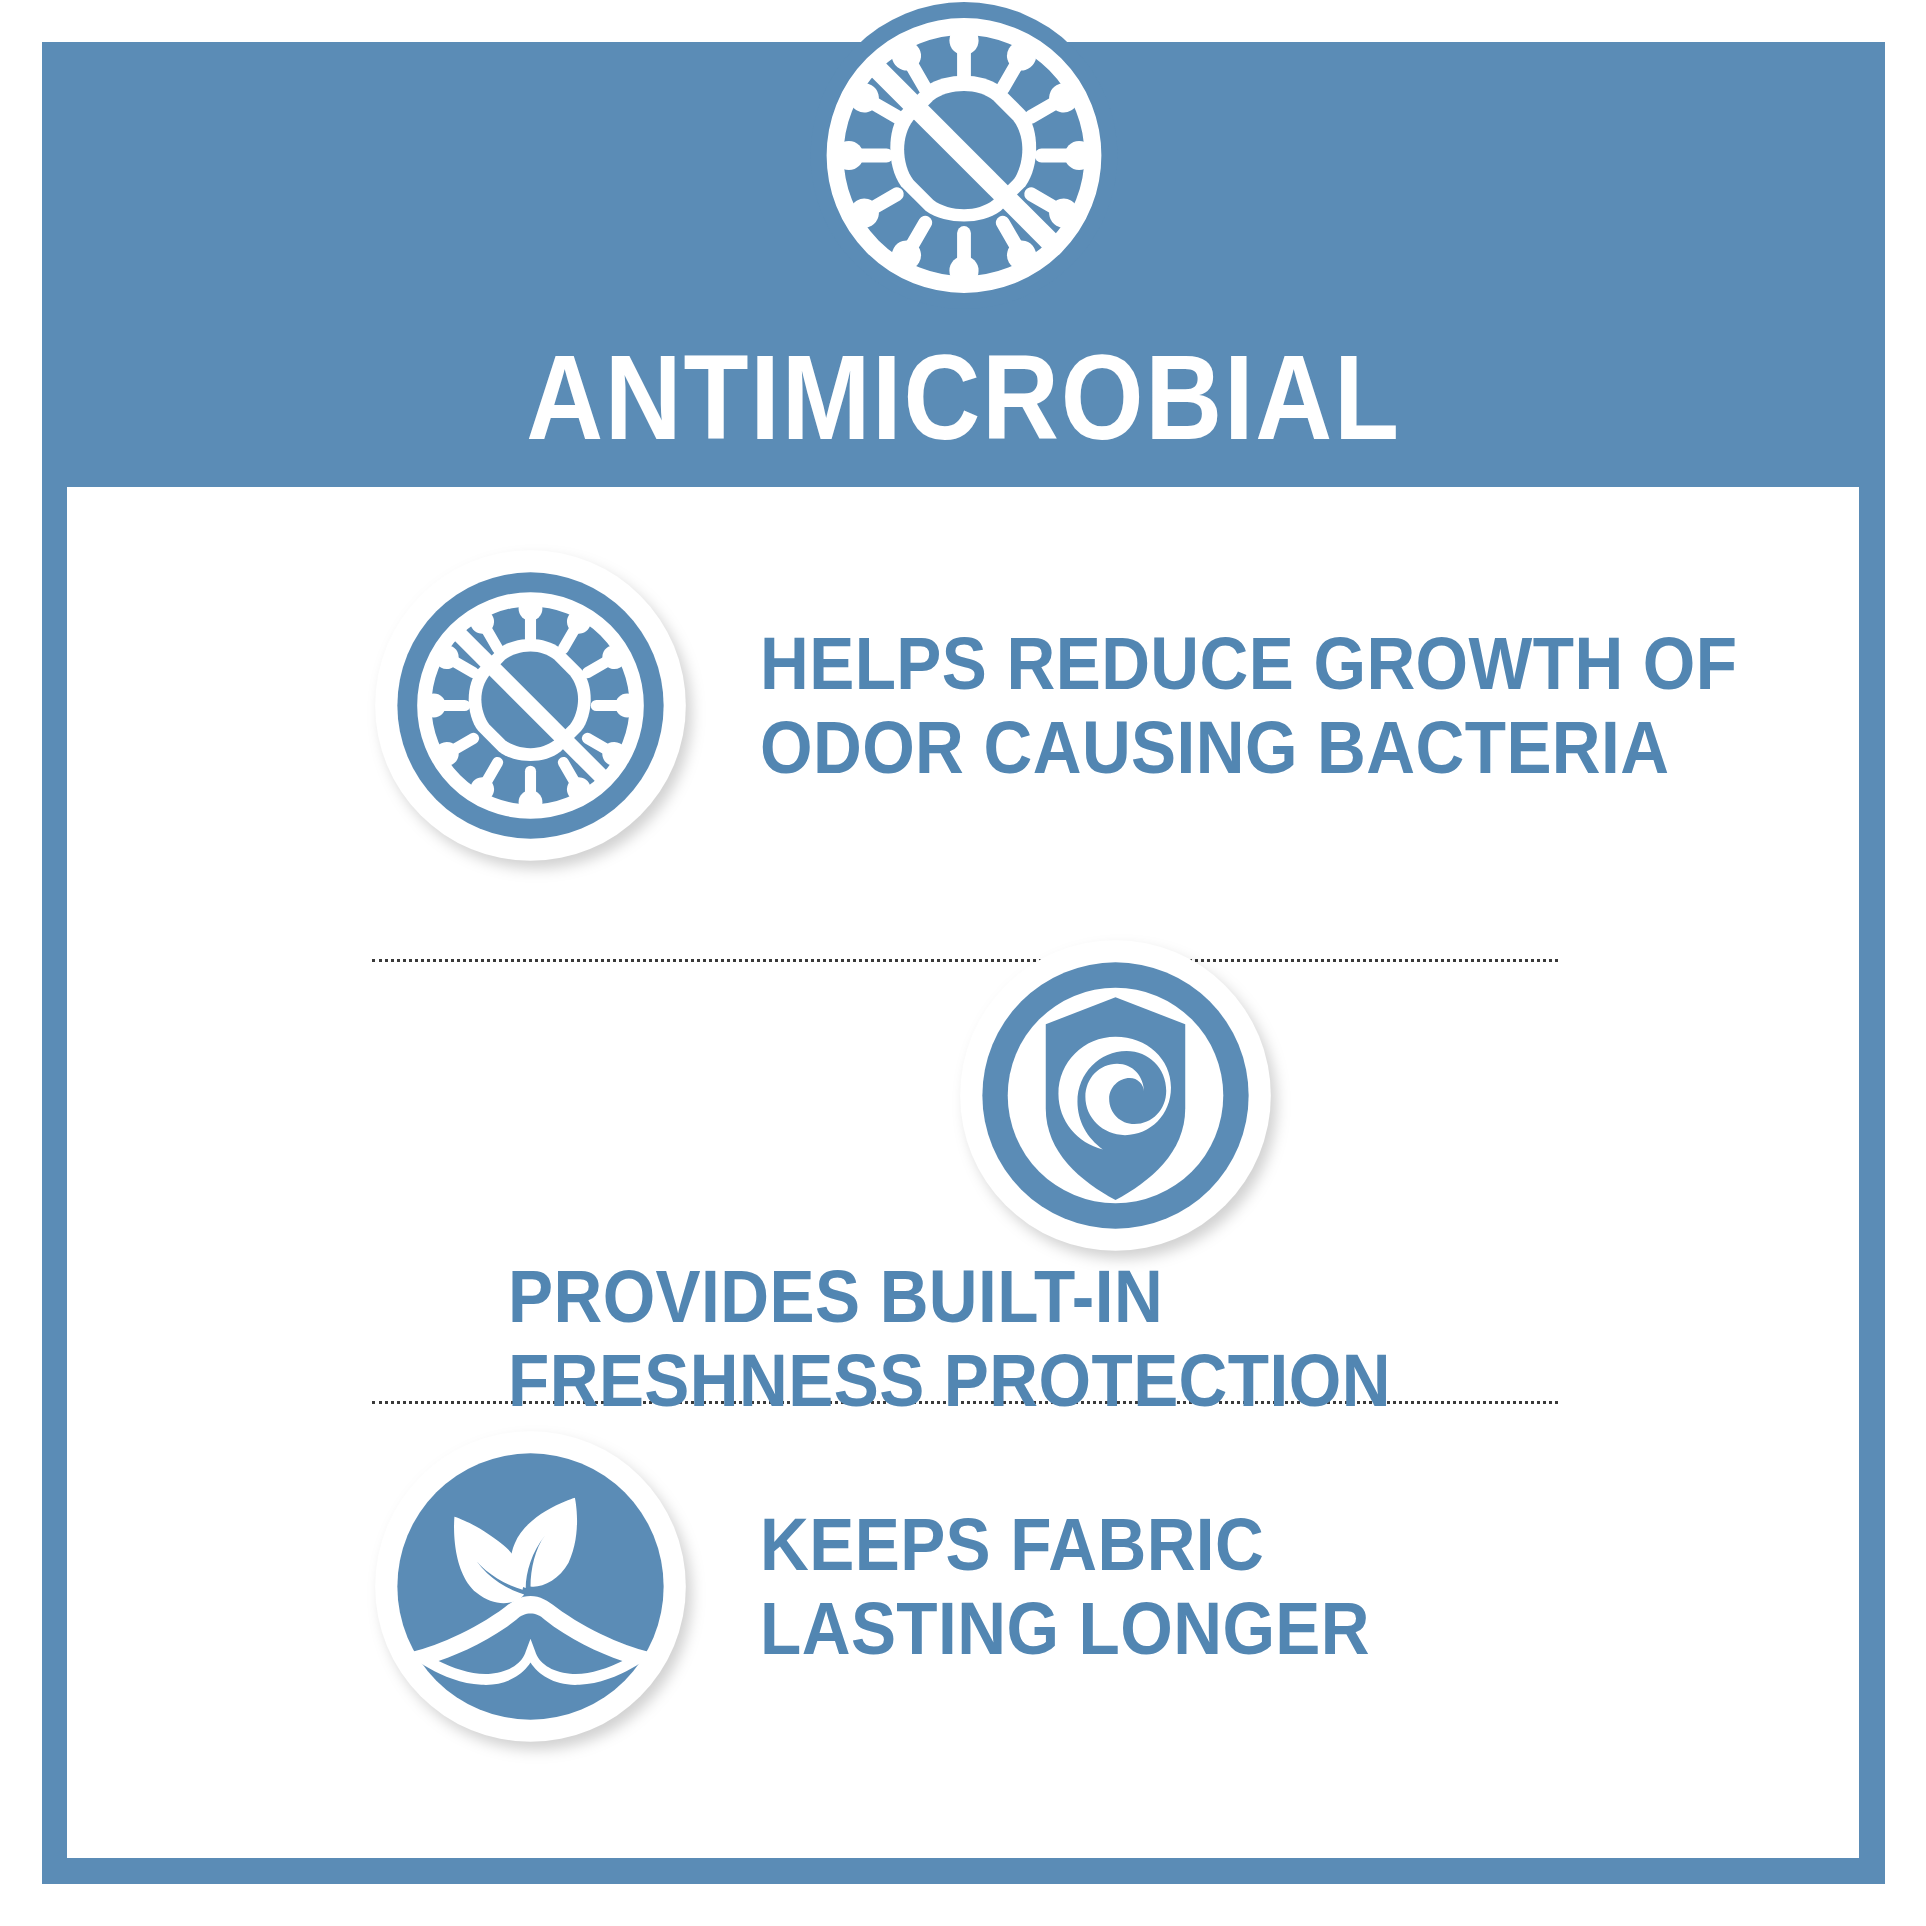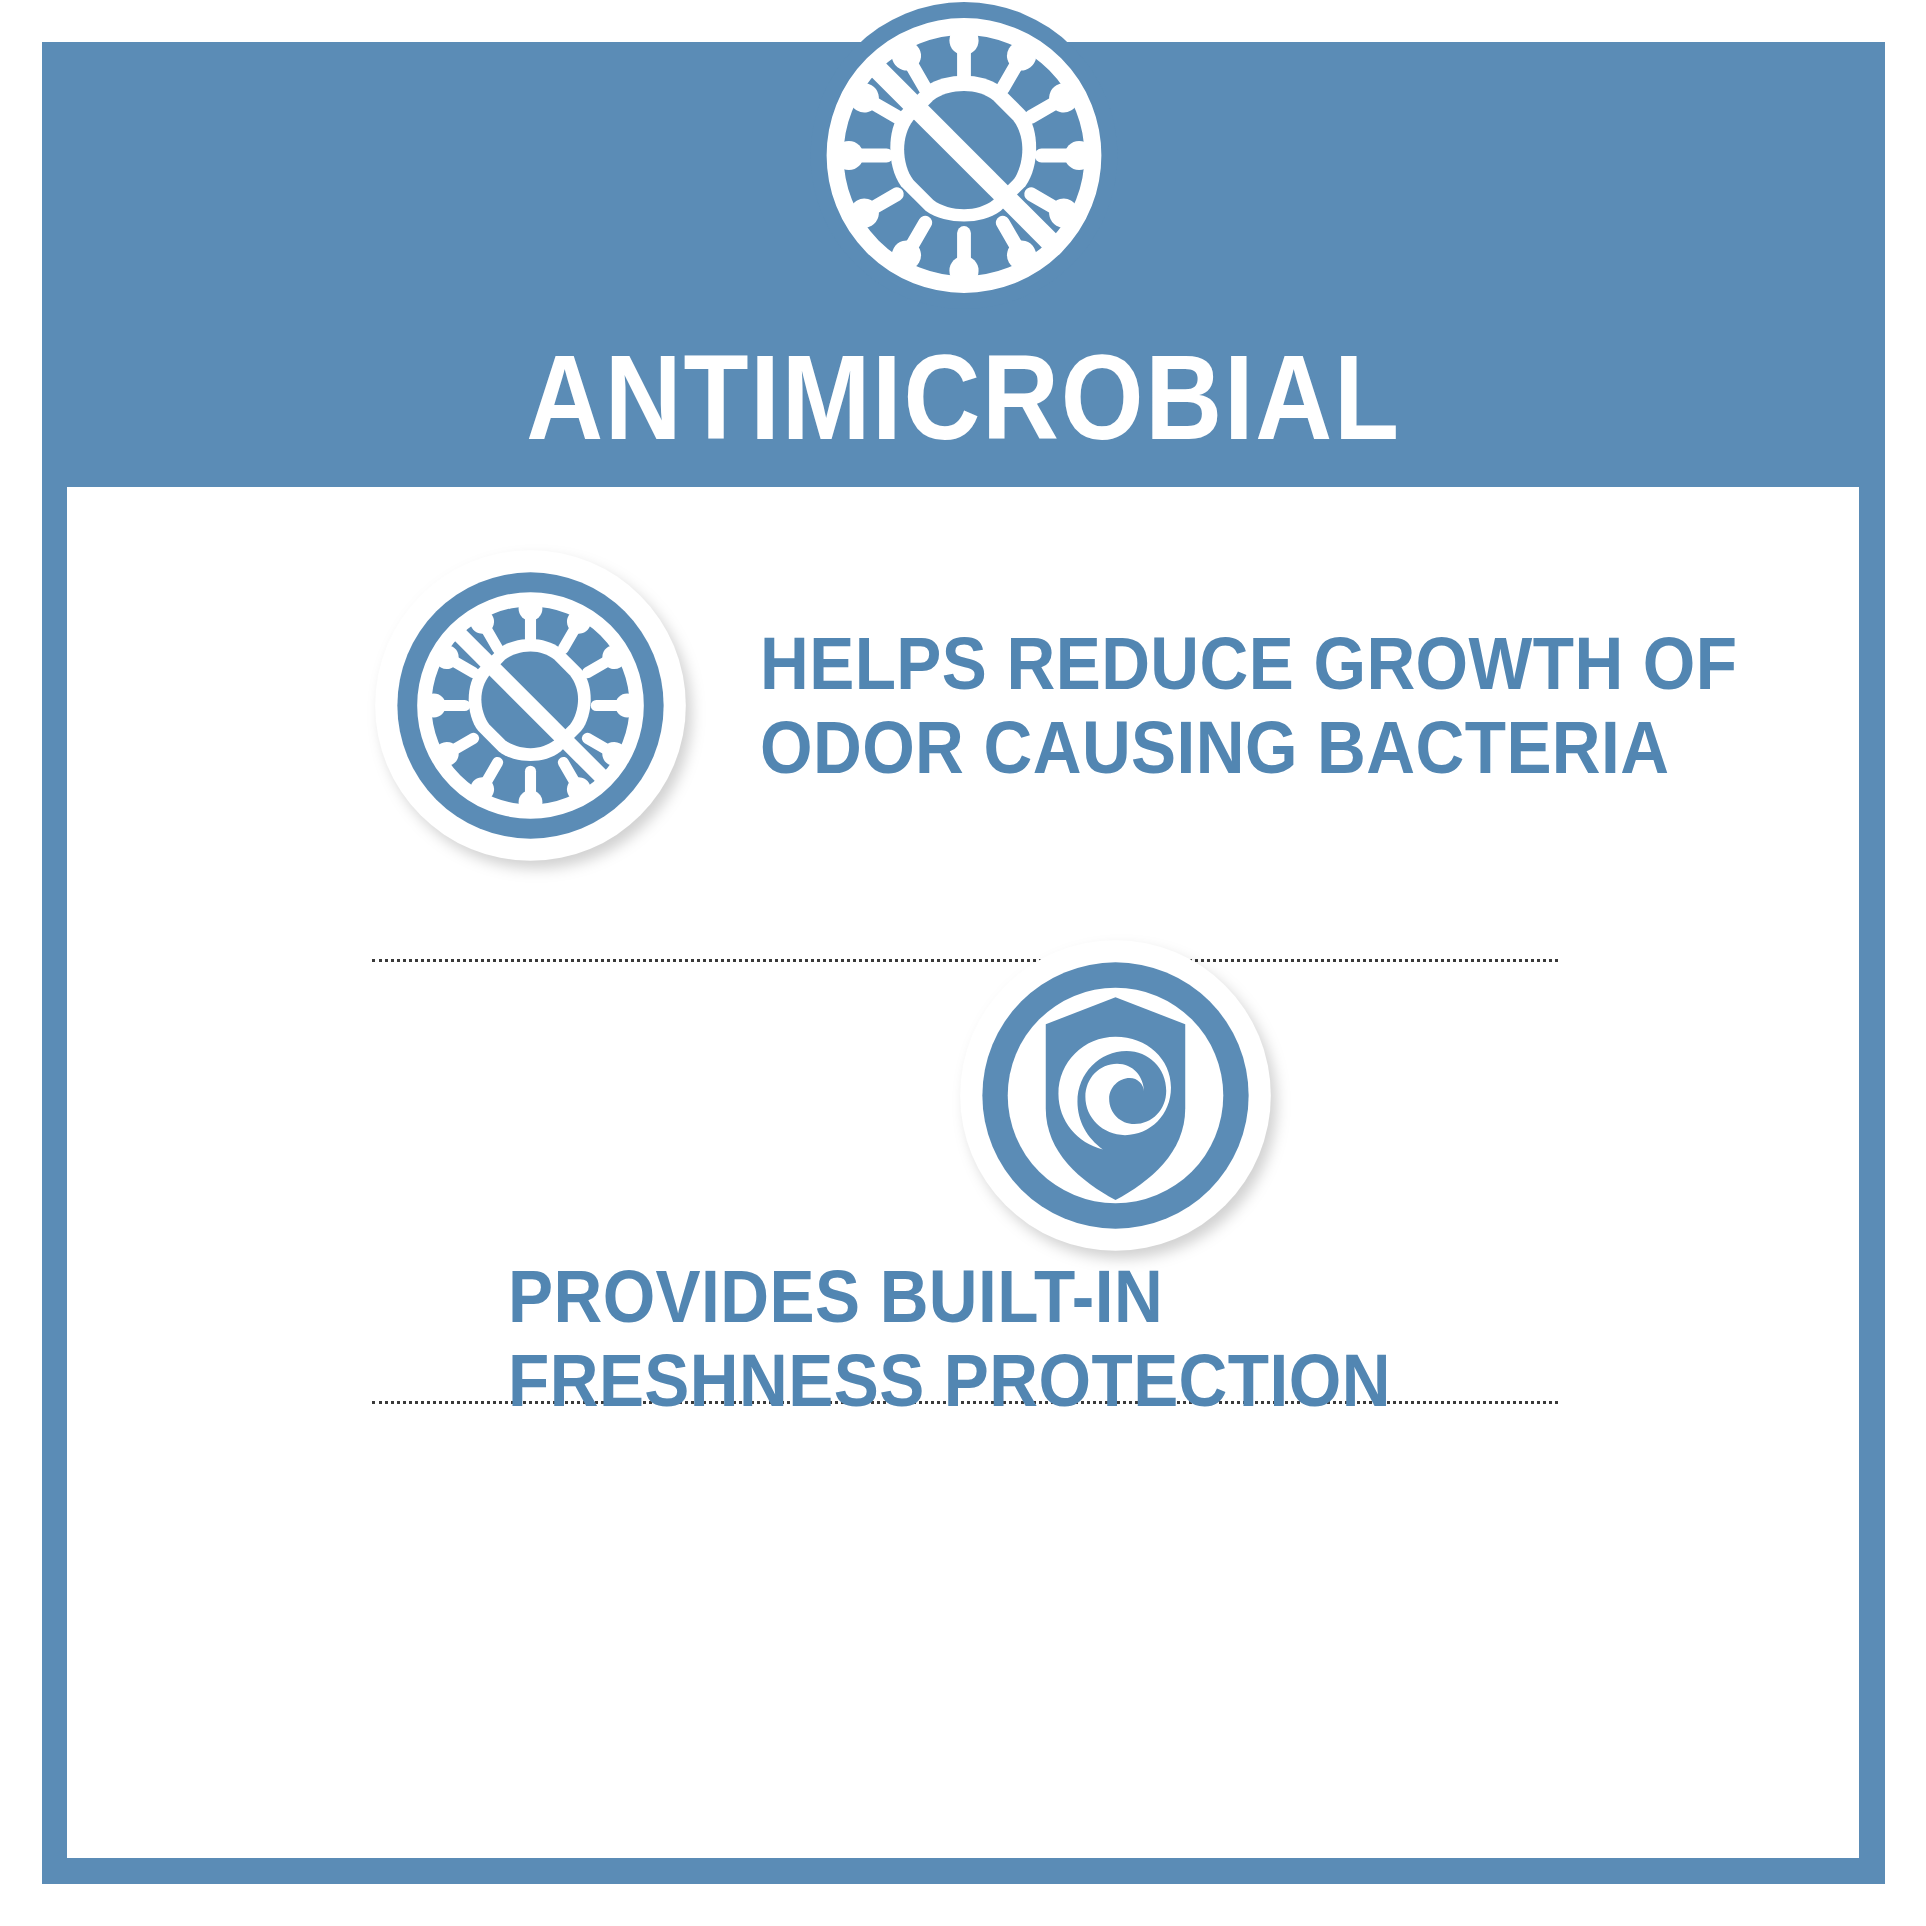--- a/index.html
+++ b/index.html
@@ -376,16 +376,68 @@
                    c16 0 29 -13 29 -30
                    c0 -18 -15 -32 -35 -32 Z" fill="#ffffff"></path>
         </svg>
       </div>
       <div class="feature-text">
         <span class="line">PROVIDES BUILT-IN</span>
         <span class="line">FRESHNESS PROTECTION</span>
       </div>
     </div>
 
+    <div class="feature-row r3">
+      <div class="feature-icon">
+        <svg viewBox="0 0 200 200" width="317" height="317" aria-hidden="true">
+
+          <circle cx="100" cy="100" r="98" fill="#ffffff"></circle>
+
+          <circle cx="100" cy="100" r="84" fill="#5b8cb6"></circle>
+          <g fill="#ffffff">
+
+            <path d="M52 56
+                     c0 0 -3 34 14 48
+                     c12 10 26 7 30 1
+                     c-10 -3 -22 -10 -30 -21
+                     c7 8 18 15 29 18
+                     c2 -7 -1 -19 -12 -28
+                     C66 60 52 56 52 56 Z"></path>
+
+            <path d="M128 44
+                     c0 0 -30 9 -38 29
+                     c-6 14 0 26 7 28
+                     c0 -10 4 -23 12 -33
+                     c-6 8 -9 21 -9 32
+                     c7 1 18 -4 24 -15
+                     C133 66 128 44 128 44 Z"></path>
+
+            <path d="M100 106
+                     c-6 0 -11 3 -16 7
+                     c-20 15 -46 26 -62 29
+                     c0 0 22 19 47 20
+                     c15 1 26 -6 31 -14
+                     c5 8 16 15 31 14
+                     c25 -1 47 -20 47 -20
+                     c-16 -3 -42 -14 -62 -29
+                     c-5 -4 -10 -7 -16 -7 Z
+                     M100 117
+                     c3 0 6 1 9 4
+                     c15 12 34 21 49 26
+                     c-10 5 -22 9 -33 8
+                     c-12 -1 -20 -7 -22 -14
+                     l-3 -8 -3 8
+                     c-2 7 -10 13 -22 14
+                     c-11 1 -23 -3 -33 -8
+                     c15 -5 34 -14 49 -26
+                     c3 -3 6 -4 9 -4 Z"></path>
+          </g>
+        </svg>
+      </div>
+      <div class="feature-text">
+        <span class="line">KEEPS FABRIC</span>
+        <span class="line">LASTING LONGER</span>
+      </div>
+    </div>
 
   </div>
 </div>
 
 
 </body></html>

